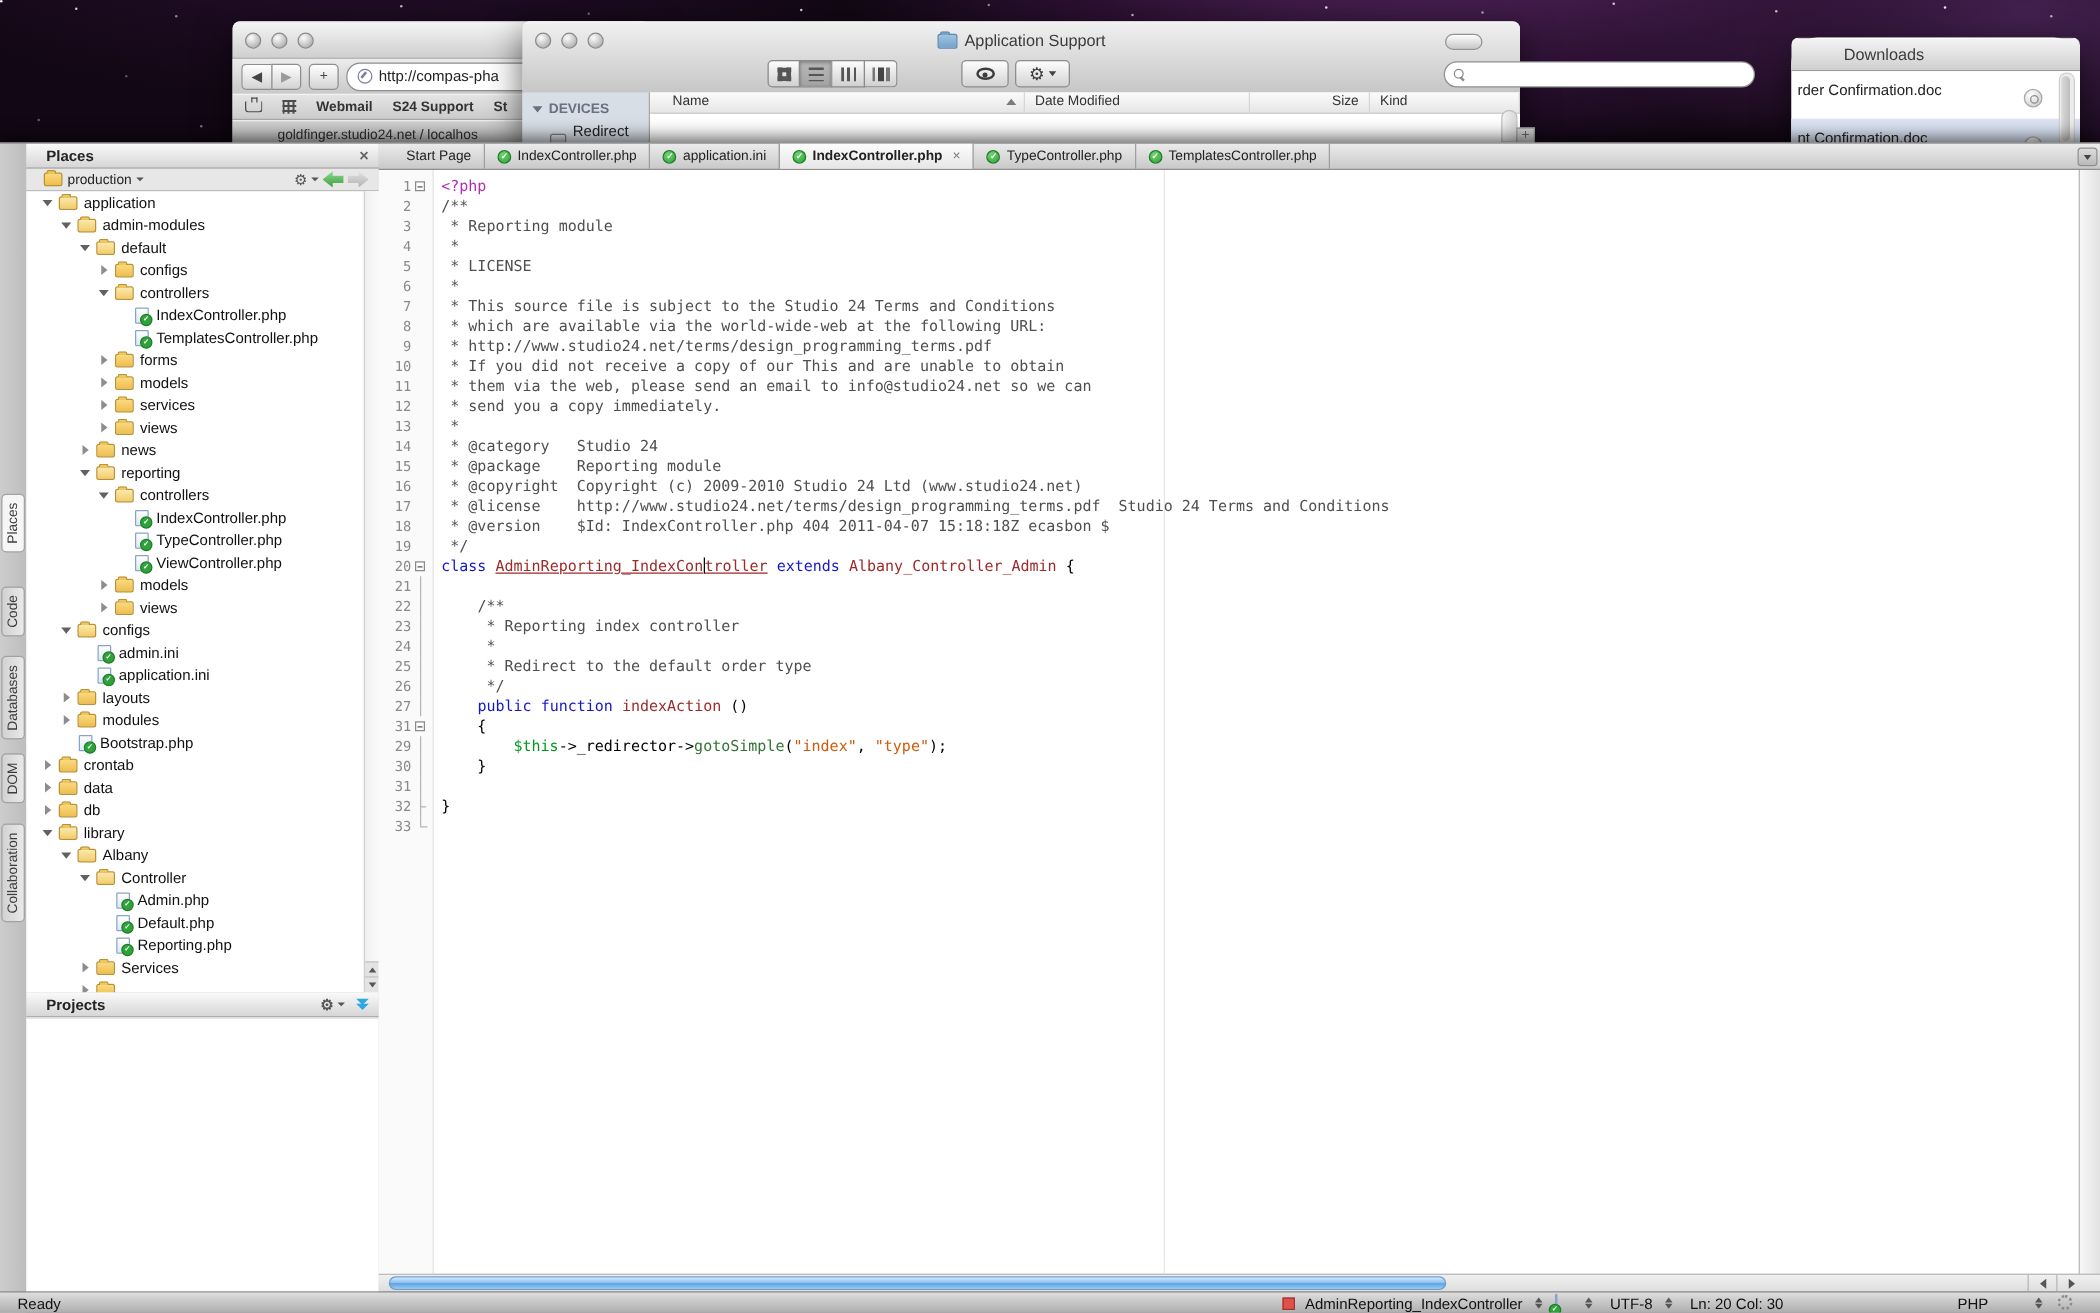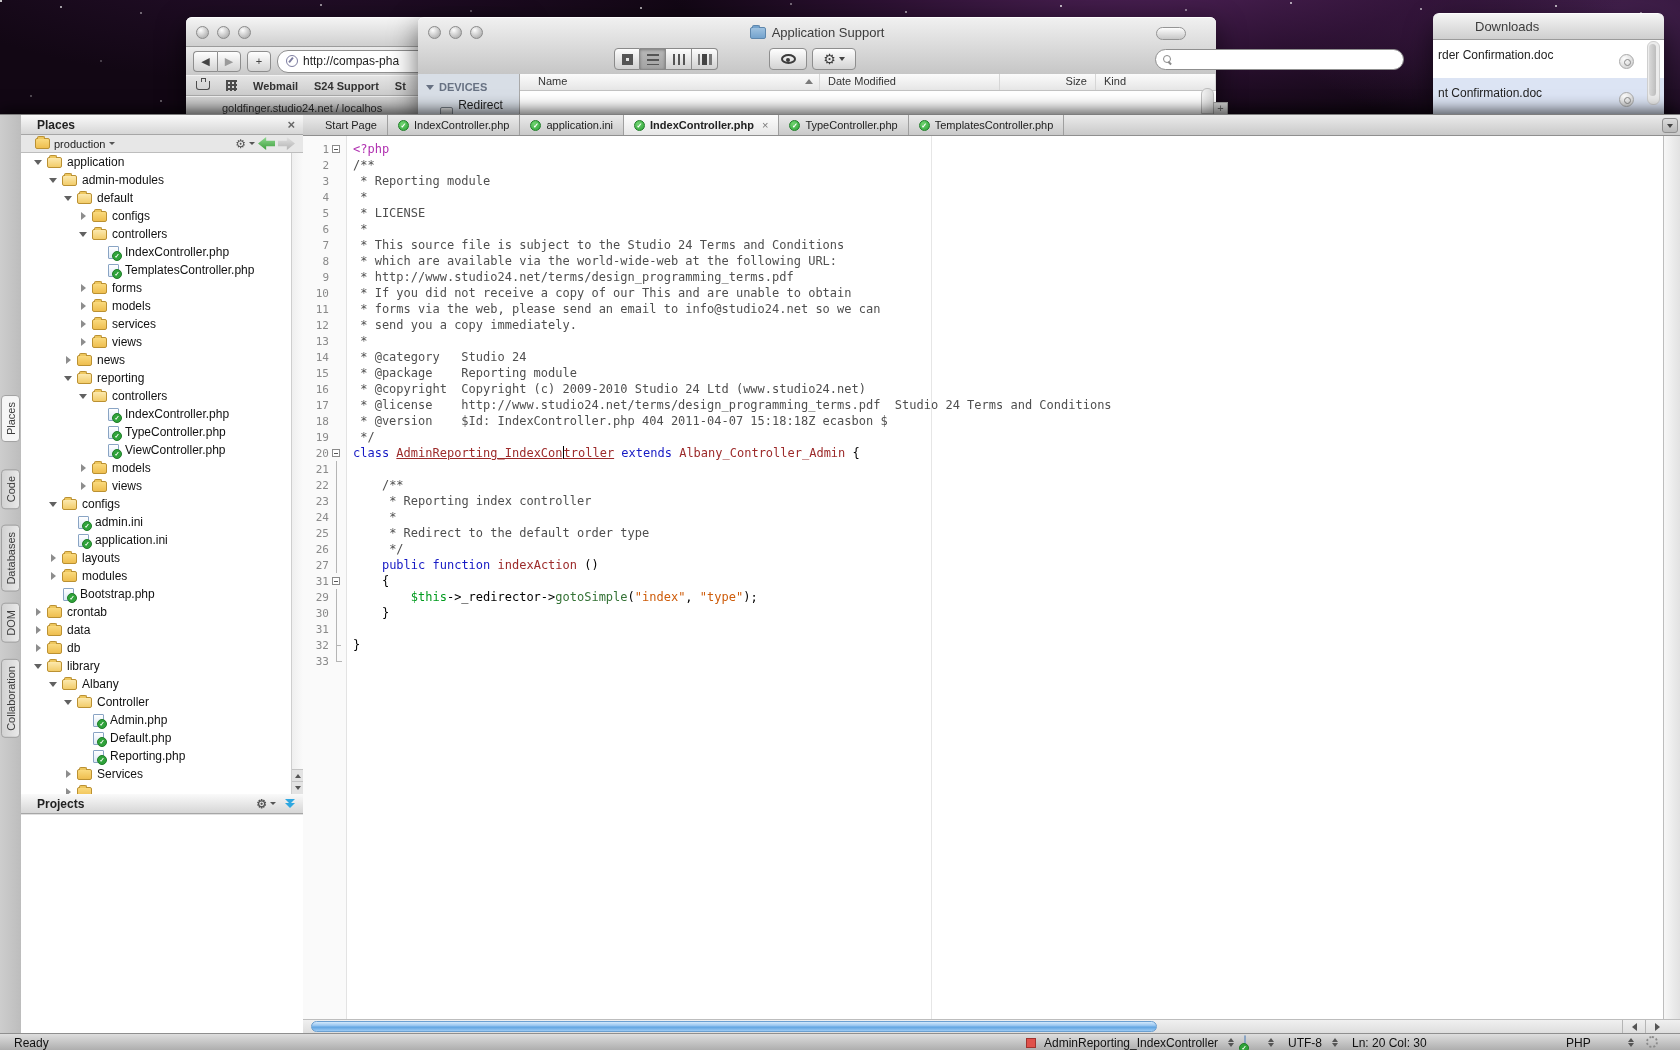--- a/index.html
+++ b/index.html
@@ -81,21 +81,21 @@
   .fcolhead{display:flex;height:16px;background:linear-gradient(#fbfbfb,#e6e6e6);border-bottom:1px solid #c2c2c2;font-size:11px;color:#333;}
   .fcol{padding:1px 8px 0;border-right:1px solid #d6d6d6;box-sizing:border-box;position:relative;white-space:nowrap;overflow:hidden;}
   .sort-asc{width:0;height:0;border-left:4px solid transparent;border-right:4px solid transparent;border-bottom:5px solid #7a7a7a;position:absolute;right:6px;top:5px;}
   .frow{display:flex;height:18px;font-size:17px;color:#111;align-items:center;margin-top:40px;}
   .fcell{padding:0 8px;box-sizing:border-box;white-space:nowrap;overflow:hidden;}
   .disc{width:0;height:0;border-top:4px solid transparent;border-bottom:4px solid transparent;border-left:5px solid #8b8b8b;display:inline-block;margin-right:5px;}
   .ffolder{width:15px;height:12px;background:linear-gradient(#a8c8e4,#7aa7cf);border:1px solid #6590b4;border-radius:2px;display:inline-block;vertical-align:-2px;margin-right:5px;box-sizing:border-box;}
   .fscroll-arch{position:absolute;right:2px;top:14px;width:11px;height:24px;background:linear-gradient(90deg,#f2f2f2,#d7d7d7);border:1px solid #bdbdbd;border-radius:6px 6px 0 0;}
   .fplus{position:absolute;right:-12px;top:28px;width:13px;height:13px;background:#cfcfcf;border:1px solid #9e9e9e;color:#666;font-size:11px;line-height:11px;text-align:center;}
   
-  #downloads{left:1433px;top:13px;width:231px;height:120px;background:#fff;z-index:3;border-radius:21px;}
+  #downloads{left:1433px;top:30px;width:231px;height:120px;background:#fff;z-index:3;border-radius:21px;}
   #downloads .tbar{height:25px;}
   .dtitle{position:absolute;left:42px;top:5px;font-size:13px;color:#3b3b3b;}
   .drow{position:relative;height:38px;font-size:12px;color:#222;}
   .drow.hl{background:#dce4f4;}
   .drow .dname{position:absolute;left:5px;top:8px;white-space:nowrap;}
   .dmag{position:absolute;right:30px;top:14px;width:15px;height:15px;border-radius:50%;background:radial-gradient(circle at 35% 30%,#fefefe,#c9c9c9);border:1px solid #aaa;box-sizing:border-box;}
   .dmag:after{content:"";position:absolute;left:4px;top:4px;width:5px;height:5px;border:1.5px solid #8a8a8a;border-radius:50%;}
   .dscroll{position:absolute;right:4px;top:28px;width:11px;height:62px;background:#ececec;border:1px solid #cfcfcf;border-radius:6px;}
   .dthumb{position:absolute;left:1px;top:2px;width:7px;height:52px;background:linear-gradient(90deg,#dadada,#bdbdbd);border-radius:4px;}
   
@@ -751,21 +751,21 @@
     <div class="cl"><span class="t">&lt;?php</span></div>
         <div class="cl"><span class="c">/**</span></div>
         <div class="cl"><span class="c"> * Reporting module</span></div>
         <div class="cl"><span class="c"> *</span></div>
         <div class="cl"><span class="c"> * LICENSE</span></div>
         <div class="cl"><span class="c"> *</span></div>
         <div class="cl"><span class="c"> * This source file is subject to the Studio 24 Terms and Conditions</span></div>
         <div class="cl"><span class="c"> * which are available via the world-wide-web at the following URL:</span></div>
         <div class="cl"><span class="c"> * http://www.studio24.net/terms/design_programming_terms.pdf</span></div>
         <div class="cl"><span class="c"> * If you did not receive a copy of our This and are unable to obtain</span></div>
-        <div class="cl"><span class="c"> * forms via the web, please send an email to info@studio24.net so we can</span></div>
+        <div class="cl"><span class="c"> * them via the web, please send an email to info@studio24.net so we can</span></div>
         <div class="cl"><span class="c"> * send you a copy immediately.</span></div>
         <div class="cl"><span class="c"> *</span></div>
         <div class="cl"><span class="c"> * @category   Studio 24</span></div>
         <div class="cl"><span class="c"> * @package    Reporting module</span></div>
         <div class="cl"><span class="c"> * @copyright  Copyright (c) 2009-2010 Studio 24 Ltd (www.studio24.net)</span></div>
         <div class="cl"><span class="c"> * @license    http://www.studio24.net/terms/design_programming_terms.pdf  Studio 24 Terms and Conditions</span></div>
         <div class="cl"><span class="c"> * @version    $Id: IndexController.php 404 2011-04-07 15:18:18Z ecasbon $</span></div>
         <div class="cl"><span class="c"> */</span></div>
         <div class="cl"><span class="k">class</span><span class="p"> </span><span class="du">AdminReporting_IndexCon</span><span class="caret"></span><span class="du">troller</span><span class="p"> </span><span class="k">extends</span><span class="p"> </span><span class="d">Albany_Controller_Admin</span><span class="p"> {</span></div>
         <div class="cl"></div>

